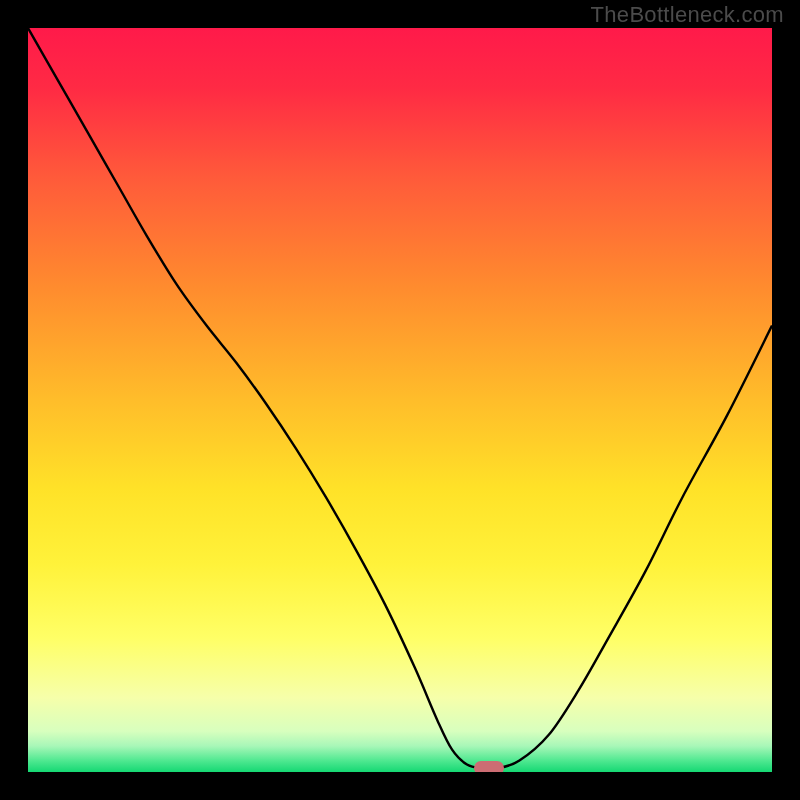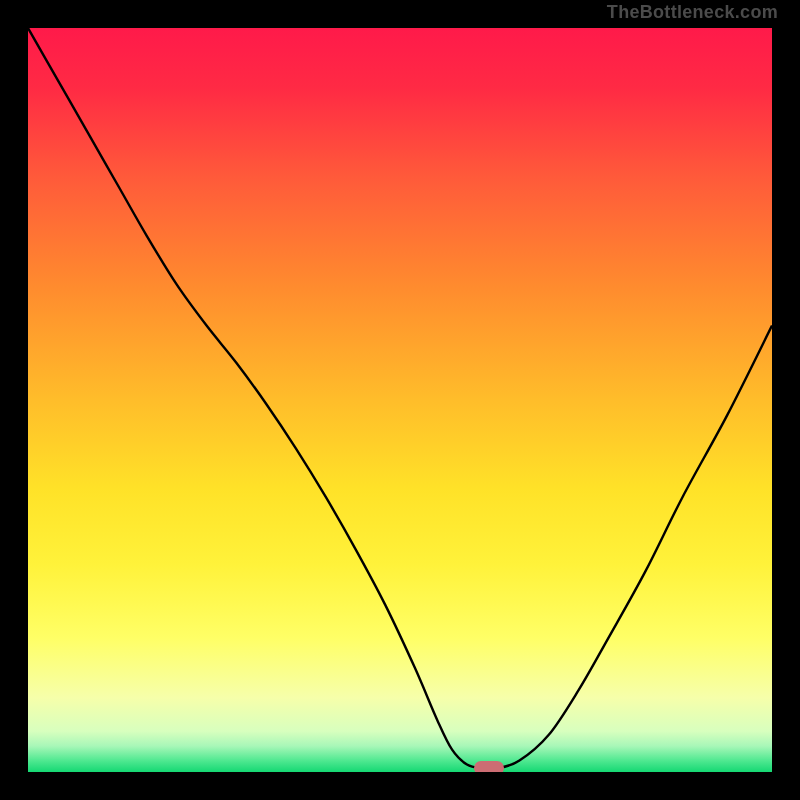--- a/index.html
+++ b/index.html
@@ -13,24 +13,24 @@
   }
   .frame {
     position: relative;
     width: 800px;
     height: 800px;
     background: #000;
   }
   .watermark {
     position: absolute;
     top: 2px;
-    right: 22px;
+    right: 16px;
     color: #4b4b4b;
-    font-size: 18px;
-    font-weight: 700;
+    font-size: 22px;
+    font-weight: 400;
     letter-spacing: 0.3px;
     z-index: 5;
   }
   .plot {
     position: absolute;
     left: 28px;
     top: 28px;
     width: 744px;
     height: 744px;
     overflow: hidden;

